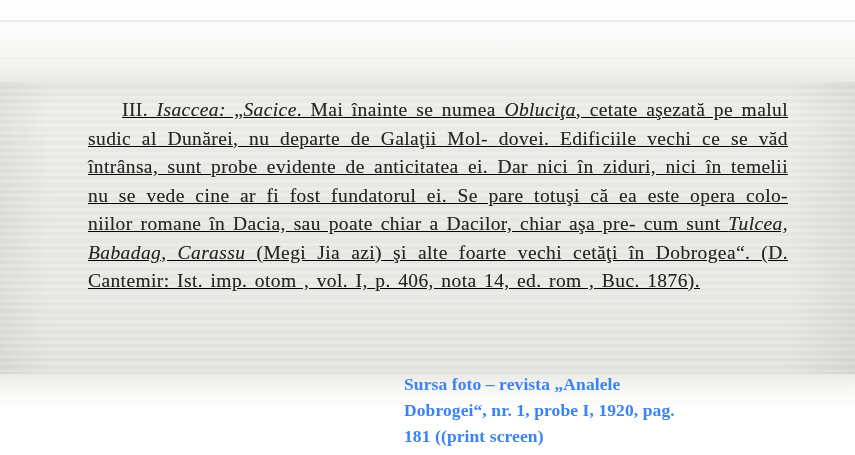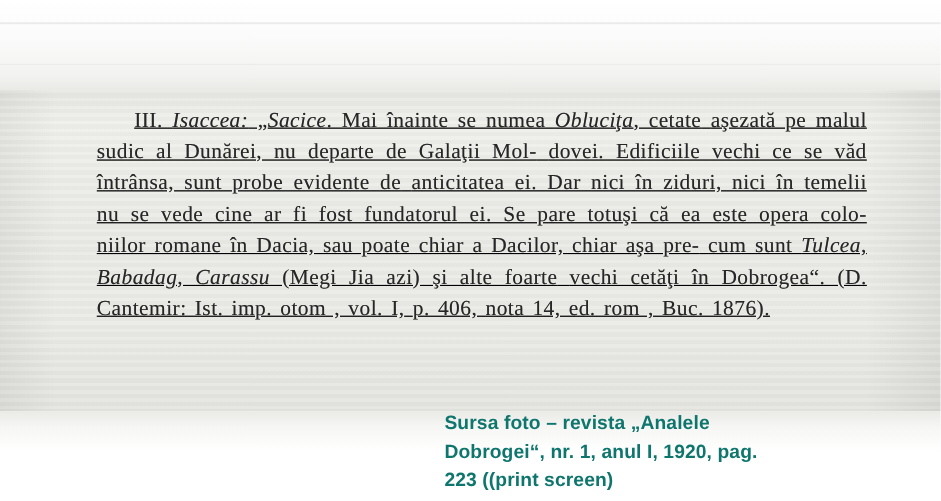--- a/index.html
+++ b/index.html
@@ -100,25 +100,25 @@
     width: 855px;
     height: 81px;
     background: linear-gradient(180deg, #eaeae7 0%, #f6f6f4 18%, #ffffff 45%, #ffffff 100%);
   }
 
   .caption {
     position: absolute;
     left: 404px;
     top: 371px;
     width: 440px;
-    font-family: Liberation Sans, sans-serif;
+    font-family: Liberation Serif, serif;
     font-weight: bold;
     font-size: 17.5px;
     line-height: 26px;
-    color: #0f766e;
+    color: #3b82f6;
     letter-spacing: 0.1px;
   }
 
   
   .seam {
     position: absolute;
     left: 0;
     width: 855px;
     height: 1px;
     background: rgba(0,0,0,0.07);
@@ -137,17 +137,17 @@
   <div class="scan-body">
     <div class="text-column">
       <p class="para"><span class="indent"></span><span>III. <span class="it">Isaccea:</span> „<span class="it">Sacice</span>. Mai înainte se numea <span class="it">Obluciţa</span>, cetate</span> <span>aşezată pe malul sudic al Dunărei, nu departe de Galaţii Mol-</span> <span>dovei. Edificiile vechi ce se văd întrânsa, sunt probe evidente de</span> <span>anticitatea ei. Dar nici în ziduri, nici în temelii nu se vede cine</span> <span>ar fi fost fundatorul ei. Se pare totuşi că ea este opera colo-</span> <span>niilor romane în Dacia, sau poate chiar a Dacilor, chiar aşa pre-</span> <span>cum sunt <span class="it">Tulcea, Babadag, Carassu</span> (Megi Jia azi) şi alte foarte</span> <span>vechi cetăţi în Dobrogea“. (D. Cantemir: Ist. imp. otom , vol. I,</span> <span>p. 406, nota 14, ed. rom , Buc. 1876).</span></p>
     </div>
   </div>
 
   <div class="scan-bottom-margin"></div>
 
   <div class="caption">
     <div>Sursa foto – revista „Analele</div>
-    <div>Dobrogei“, nr. 1, anul I, 1920, pag.</div>
-    <div>223 ((print screen)</div>
+    <div>Dobrogei“, nr. 1, probe I, 1920, pag.</div>
+    <div>181 ((print screen)</div>
   </div>
 
 </div>
 
 </body></html>

